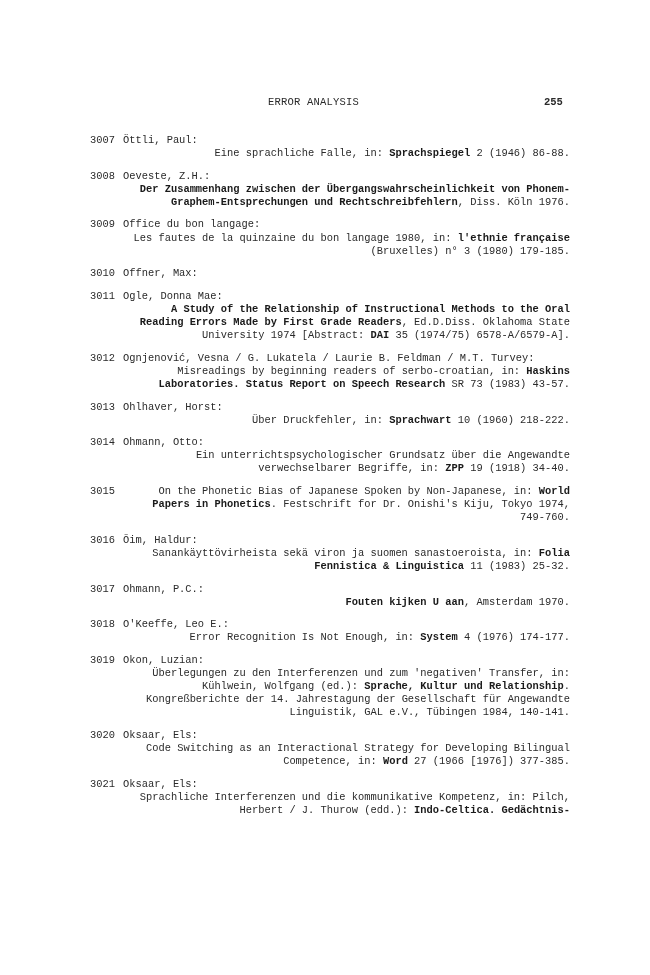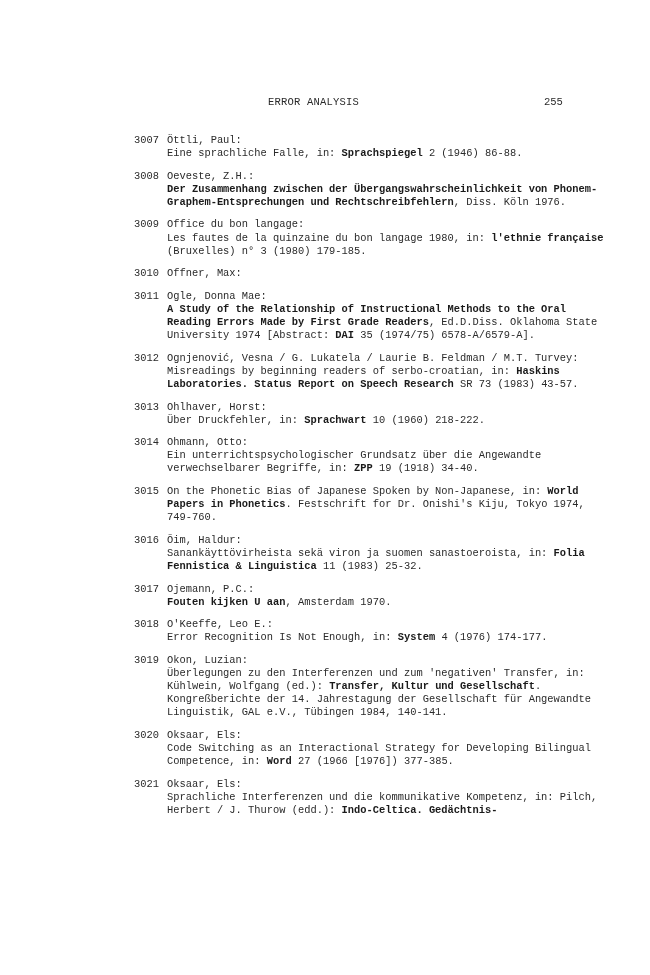--- a/index.html
+++ b/index.html
@@ -6,27 +6,27 @@
   body {
     width: 650px; height: 975px; position: relative; overflow: hidden;
     font-family: "Liberation Mono", "DejaVu Sans Mono", monospace;
     color: #2a2a2a;
   }
   .header {
     position: absolute; top: 96px; left: 0; width: 650px; height: 14px;
     font-size: 10.5px;
   }
   .header .title { position: absolute; left: 268px; top: 0; letter-spacing: 0.2px; }
-  .header .page { position: absolute; left: 544px; top: 0; }
-  .entries { position: absolute; top: 134px; left: 90px; width: 480px; margin-left: 44px; }
+  .header .page { position: absolute; left: 544px; top: 0; font-weight: bold; }
+  .entries { position: absolute; top: 134px; left: 90px; width: 480px; }
   .entry { position: relative; margin-bottom: 9.5px; font-size: 10.4px; line-height: 13.1px; }
   .entry .num { position: absolute; left: 0; top: 0; width: 32px; }
   .entry .body { margin-left: 33px; }
   .entry .author { display: block; }
-  .entry .text { display: block; padding-left: 0; white-space: pre-wrap; }
+  .entry .text { display: block; padding-left: 0; white-space: pre-wrap; text-align: right; }
   b { font-weight: bold; color: #1a1a1a; }
 </style>
 </head>
 <body>
 
 <div class="header">
   <span class="title">ERROR ANALYSIS</span>
   <span class="page">255</span>
 </div>
 
@@ -95,36 +95,36 @@
     <div class="entry">
       <span class="num">3016</span>
       <div class="body">
         <span class="author">Õim, Haldur:</span>
         <span class="text"><span>Sanankäyttövirheista sekä viron ja suomen sanastoeroista, in: </span><b>Folia Fennistica &amp; Linguistica</b><span> 11 (1983) 25-32.</span></span>
       </div>
     </div>
     <div class="entry">
       <span class="num">3017</span>
       <div class="body">
-        <span class="author">Ojemann, P.C.:</span>
+        <span class="author">Ohmann, P.C.:</span>
         <span class="text"><b>Fouten kijken U aan</b><span>, Amsterdam 1970.</span></span>
       </div>
     </div>
     <div class="entry">
       <span class="num">3018</span>
       <div class="body">
         <span class="author">O'Keeffe, Leo E.:</span>
         <span class="text"><span>Error Recognition Is Not Enough, in: </span><b>System</b><span> 4 (1976) 174-177.</span></span>
       </div>
     </div>
     <div class="entry">
       <span class="num">3019</span>
       <div class="body">
         <span class="author">Okon, Luzian:</span>
-        <span class="text"><span>Überlegungen zu den Interferenzen und zum 'negativen' Transfer, in: Kühlwein, Wolfgang (ed.): </span><b>Transfer, Kultur und Gesellschaft</b><span>. Kongreßberichte der 14. Jahrestagung der Gesellschaft für Angewandte Linguistik, GAL e.V., Tübingen 1984, 140-141.</span></span>
+        <span class="text"><span>Überlegungen zu den Interferenzen und zum 'negativen' Transfer, in: Kühlwein, Wolfgang (ed.): </span><b>Sprache, Kultur und Relationship</b><span>. Kongreßberichte der 14. Jahrestagung der Gesellschaft für Angewandte Linguistik, GAL e.V., Tübingen 1984, 140-141.</span></span>
       </div>
     </div>
     <div class="entry">
       <span class="num">3020</span>
       <div class="body">
         <span class="author">Oksaar, Els:</span>
         <span class="text"><span>Code Switching as an Interactional Strategy for Developing Bilingual Competence, in: </span><b>Word</b><span> 27 (1966 [1976]) 377-385.</span></span>
       </div>
     </div>
     <div class="entry">

